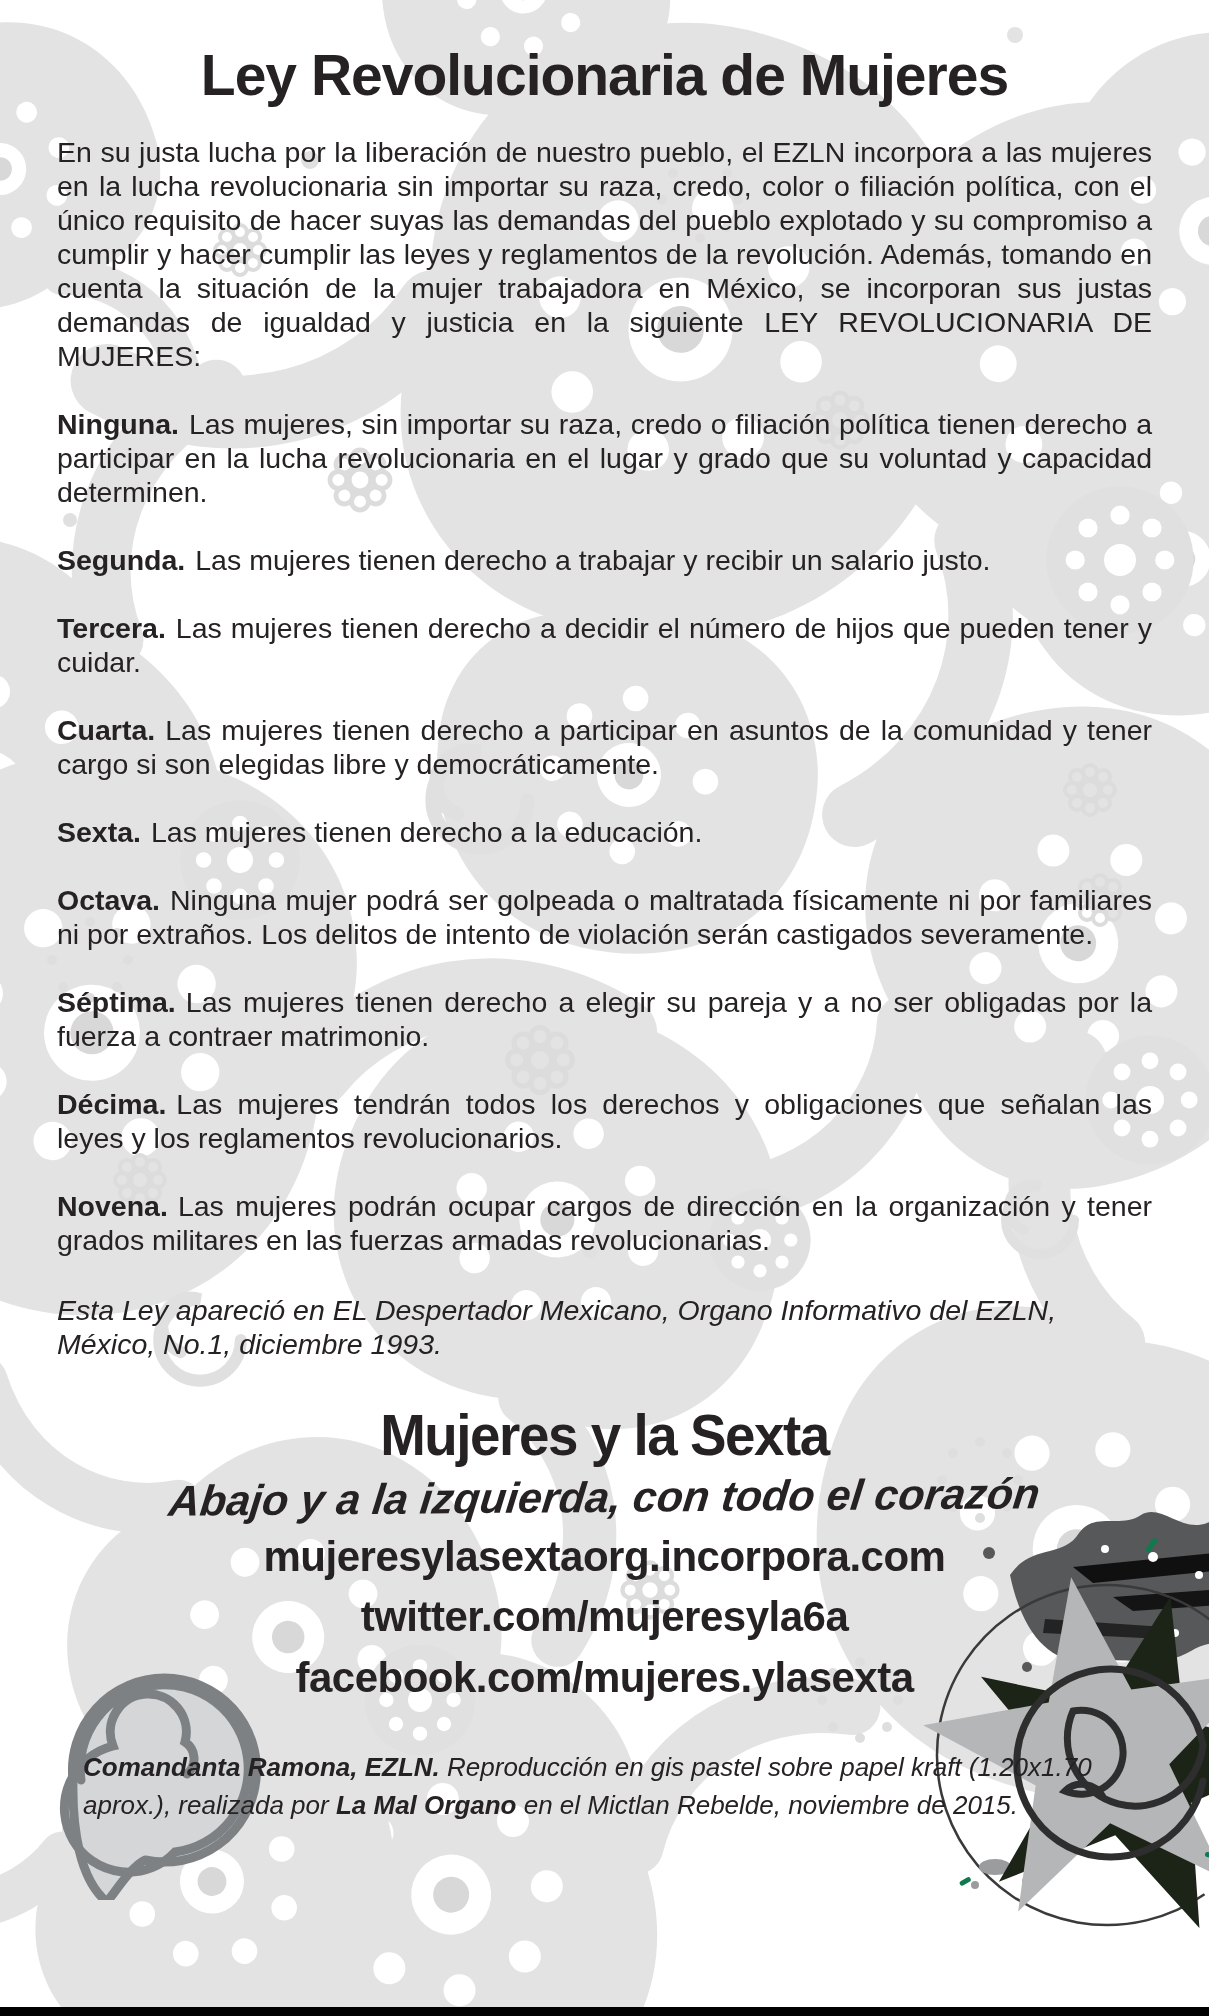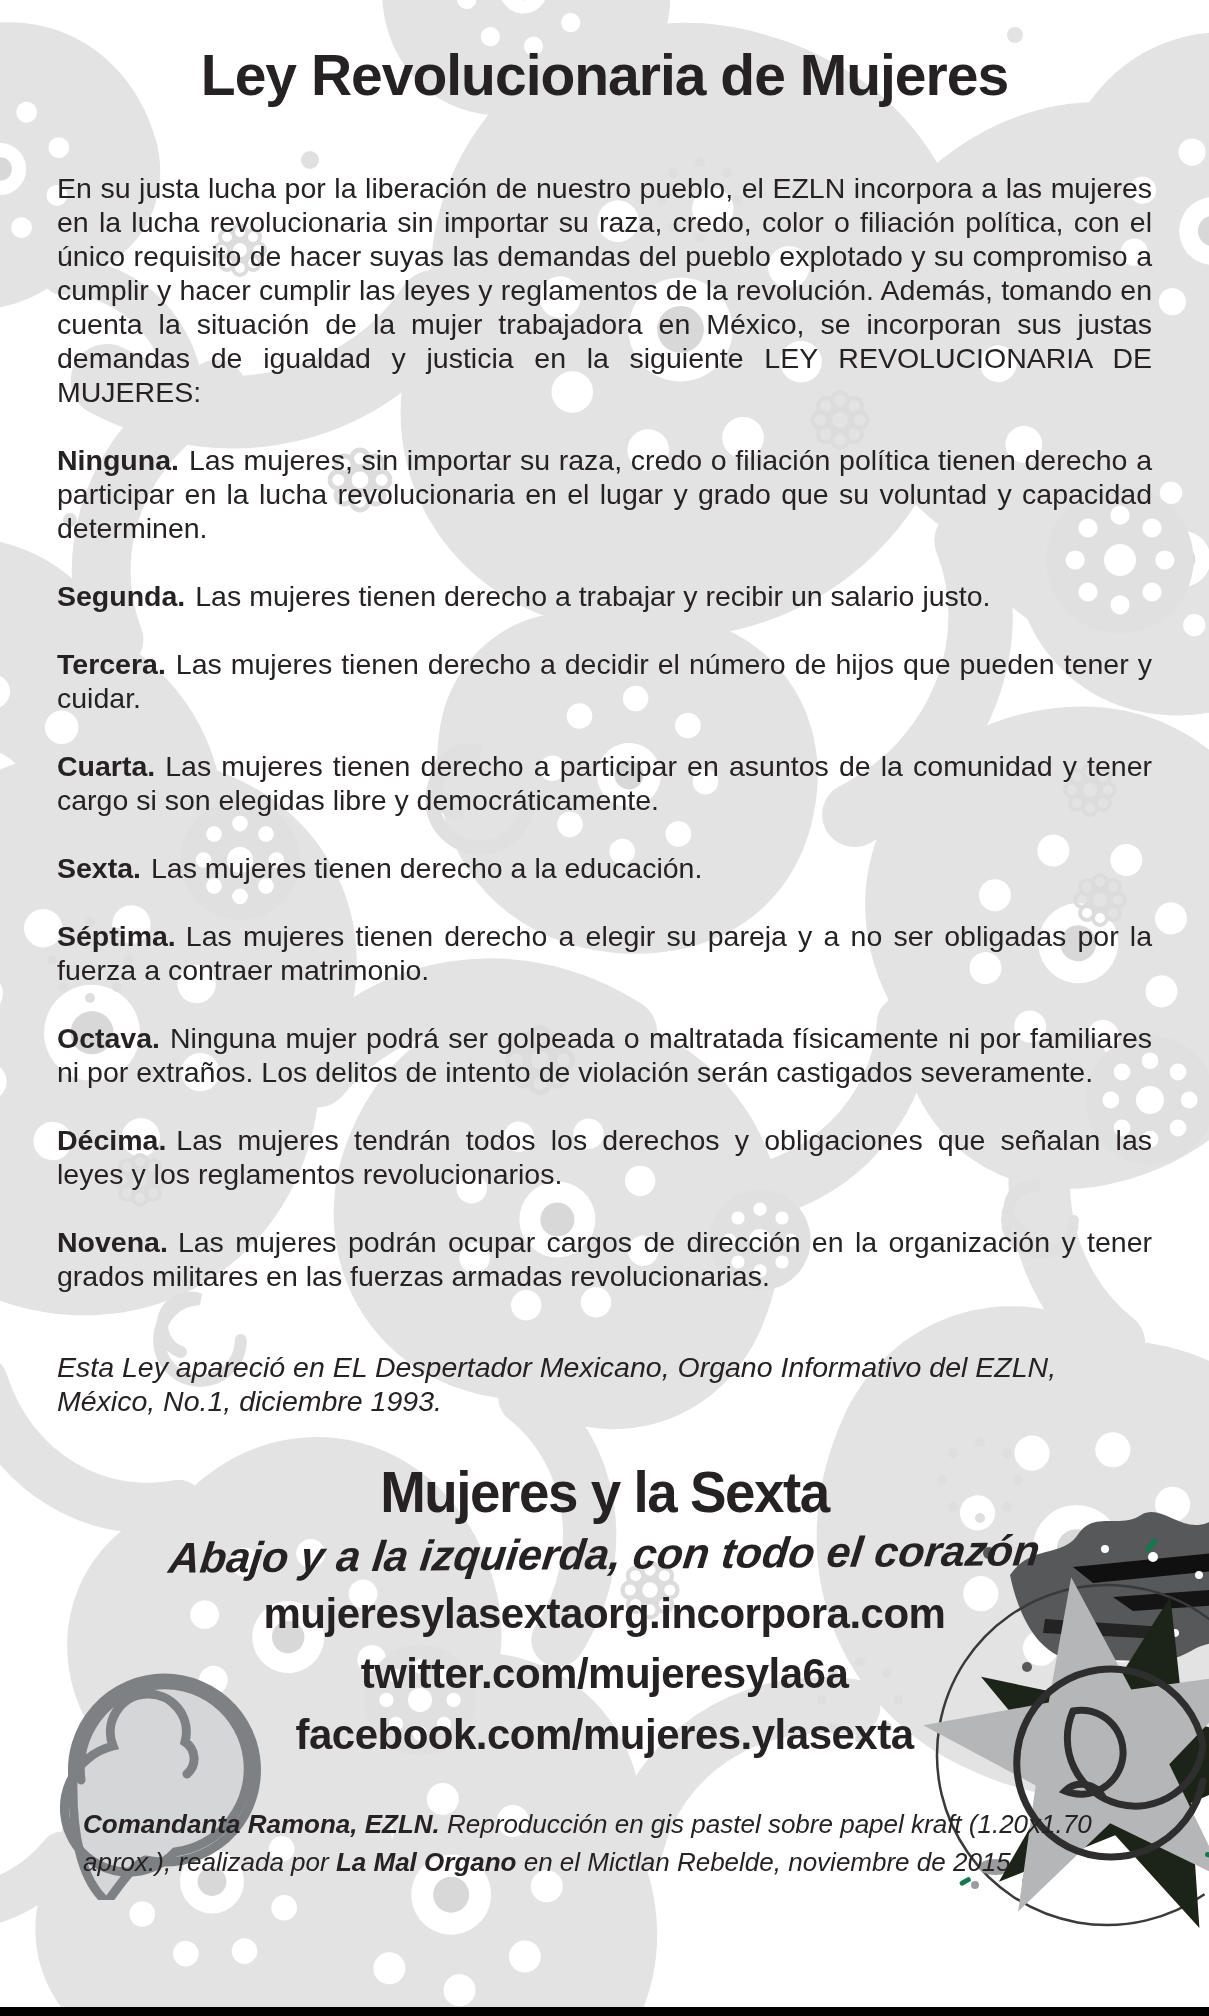--- a/index.html
+++ b/index.html
@@ -19,25 +19,25 @@
   .page{
     position:relative;width:1209px;height:2016px;background:#fff;overflow:hidden;
     font-family:"Liberation Sans","DejaVu Sans",sans-serif;color:var(--text);
   }
   .bg{position:absolute;left:0;top:0;z-index:0;}
   .logo-spiral{position:absolute;left:50px;top:1650px;z-index:1;}
   .logo-star{position:absolute;left:935px;top:1515px;z-index:1;}
   .content{position:absolute;left:57px;top:0;width:1095px;z-index:2;}
   h1.title{margin:44px 0 0;font-size:57px;line-height:1.1;text-align:center;font-weight:700;letter-spacing:-1px;}
   p{margin:0;}
-  .intro{margin-top:64px;}
+  .intro{margin-top:28px;}
   .intro,.article{font-size:28.5px;line-height:34px;text-align:justify;}
   .article{margin-top:34px;}
   .article .lead{font-weight:700;margin-right:10px;}
-  .note{margin-top:57px;font-size:28.5px;line-height:34px;font-style:italic;}
+  .note{margin-top:36px;font-size:28.5px;line-height:34px;font-style:italic;}
   .footer{margin-top:46px;text-align:center;}
   h2.footer-heading{margin:0;font-size:57px;line-height:1;font-weight:700;letter-spacing:-1.5px;transform:scaleX(.96);}
   .slogan{margin-top:10px;font-size:43px;line-height:1.1;font-style:italic;font-weight:700;transform:skewX(-7deg) rotate(-.5deg);}
   .links{margin-top:4px;}
   .link{font-size:42px;font-weight:700;line-height:1.15;margin-top:12px;letter-spacing:-.5px;}
   .caption{margin-top:46px;padding:0 26px;font-size:26px;line-height:38px;font-style:italic;text-align:left;}
   .caption b{font-weight:700;}
   .bottom-bar{position:absolute;left:0;bottom:0;width:100%;height:9px;background:var(--bottom-bar);z-index:3;}
 </style>
 </head>
@@ -211,23 +211,23 @@
 
         <p class="article"><b class="lead">Segunda.</b><span>Las mujeres tienen derecho a trabajar y recibir un salario justo.</span></p>
 
         <p class="article"><b class="lead">Tercera.</b><span>Las mujeres tienen derecho a decidir el número de hijos que pueden tener y cuidar.</span></p>
 
         <p class="article"><b class="lead">Cuarta.</b><span>Las mujeres tienen derecho a participar en asuntos de la comunidad y tener cargo si son elegidas libre y democráticamente.</span></p>
 
 
         <p class="article"><b class="lead">Sexta.</b><span>Las mujeres tienen derecho a la educación.</span></p>
 
+        <p class="article"><b class="lead">Octava.</b><span>Ninguna mujer podrá ser golpeada o maltratada físicamente ni por familiares ni por extraños. Los delitos de intento de violación serán castigados severamente.</span></p>
+
         <p class="article"><b class="lead">Séptima.</b><span>Las mujeres tienen derecho a elegir su pareja y a no ser obligadas por la fuerza a contraer matrimonio.</span></p>
-
-        <p class="article"><b class="lead">Octava.</b><span>Ninguna mujer podrá ser golpeada o maltratada físicamente ni por familiares ni por extraños. Los delitos de intento de violación serán castigados severamente.</span></p>
 
         <p class="article"><b class="lead">Décima.</b><span>Las mujeres tendrán todos los derechos y obligaciones que señalan las leyes y los reglamentos revolucionarios.</span></p>
 
         <p class="article"><b class="lead">Novena.</b><span>Las mujeres podrán ocupar cargos de dirección en la organización y tener grados militares en las fuerzas armadas revolucionarias.</span></p>
       </div>
 
     <p class="note">Esta Ley apareció en EL Despertador Mexicano, Organo Informativo del EZLN, México, No.1, diciembre 1993.</p>
 
     <div class="footer">
       <h2 class="footer-heading">Mujeres y la Sexta</h2>

